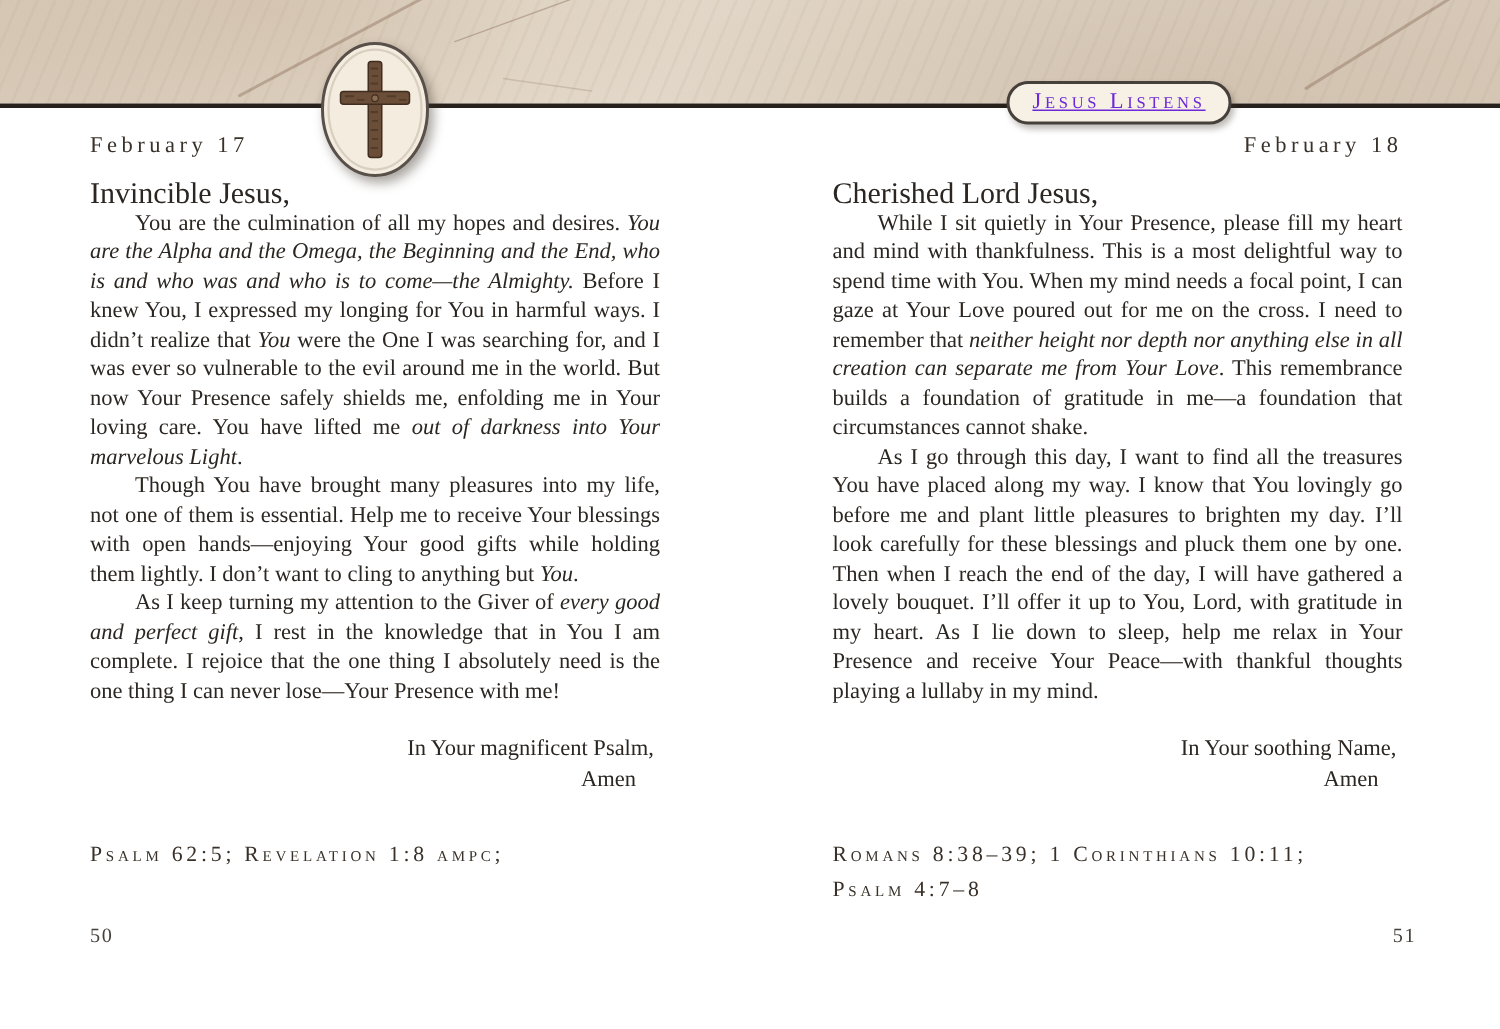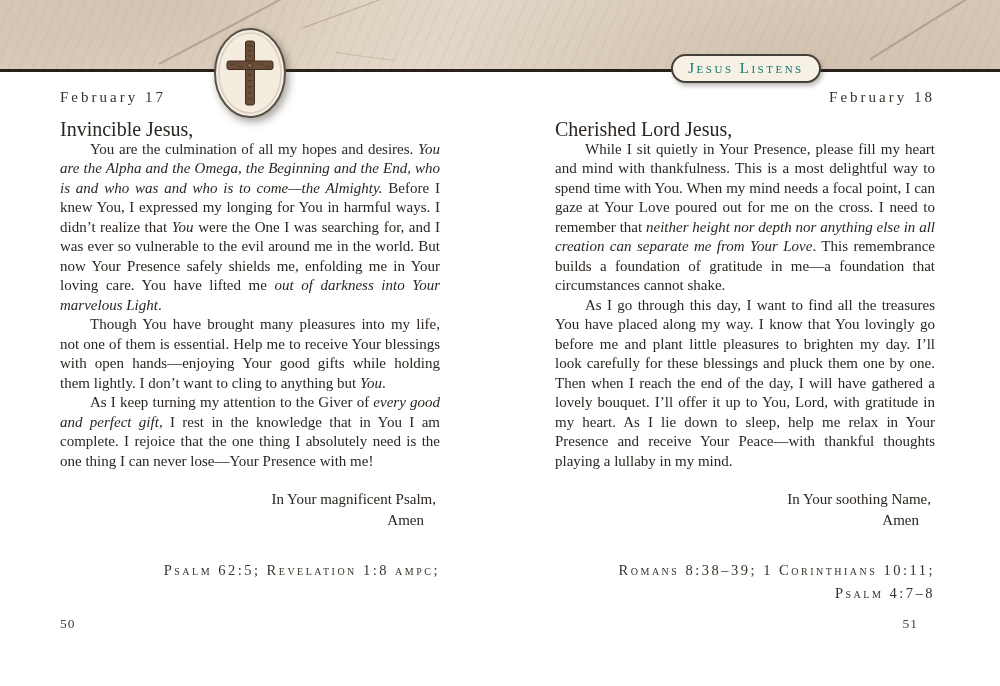--- a/index.html
+++ b/index.html
@@ -42,21 +42,22 @@
     border:2px solid #46403a;
     border-radius:16px;
     box-sizing:border-box;
     display:flex;align-items:center;justify-content:center;
     box-shadow:2px 3px 4px rgba(70,60,50,.35);
   }
   .badge-label{
     font-variant:small-caps;
     letter-spacing:2.5px;
     font-size:15px;
-    color:#0f766e;
+    color:#6d28d9;
+    text-decoration:underline;
   }
 
   
   .page{position:absolute;top:88px;width:380px;}
   .page-left{left:60px;}
   .page-right{left:555px;}
 
   .date{
     font-size:15px;letter-spacing:3px;color:#39322a;line-height:18px;
   }
@@ -67,28 +68,28 @@
   .body-para{
     margin:0;font-size:15px;line-height:19.5px;
     text-align:justify;text-indent:30px;
   }
   .body-para i{}
 
   .closing{margin-top:18px;text-align:right;font-size:15px;line-height:21px;padding-right:4px;}
   .closing .amen{padding-right:12px;}
 
   .references{
-    margin-top:28px;text-align:right;
+    margin-top:28px;text-align:left;
     font-variant:small-caps;letter-spacing:2.5px;
     font-size:14.5px;line-height:23px;color:#393129;
   }
 
   .folio{position:absolute;top:616px;font-size:13.5px;color:#45403a;letter-spacing:1px;}
   .folio-left{left:60px;}
-  .folio-right{right:82px;margin-left:17px;}
+  .folio-right{right:56px;margin-left:17px;}
 </style>
 </head>
 <body>
 
 <div class="book">
 
   <div class="band">
     <div class="scratch s1"></div>
     <div class="scratch s2"></div>
     <div class="scratch s3"></div>

